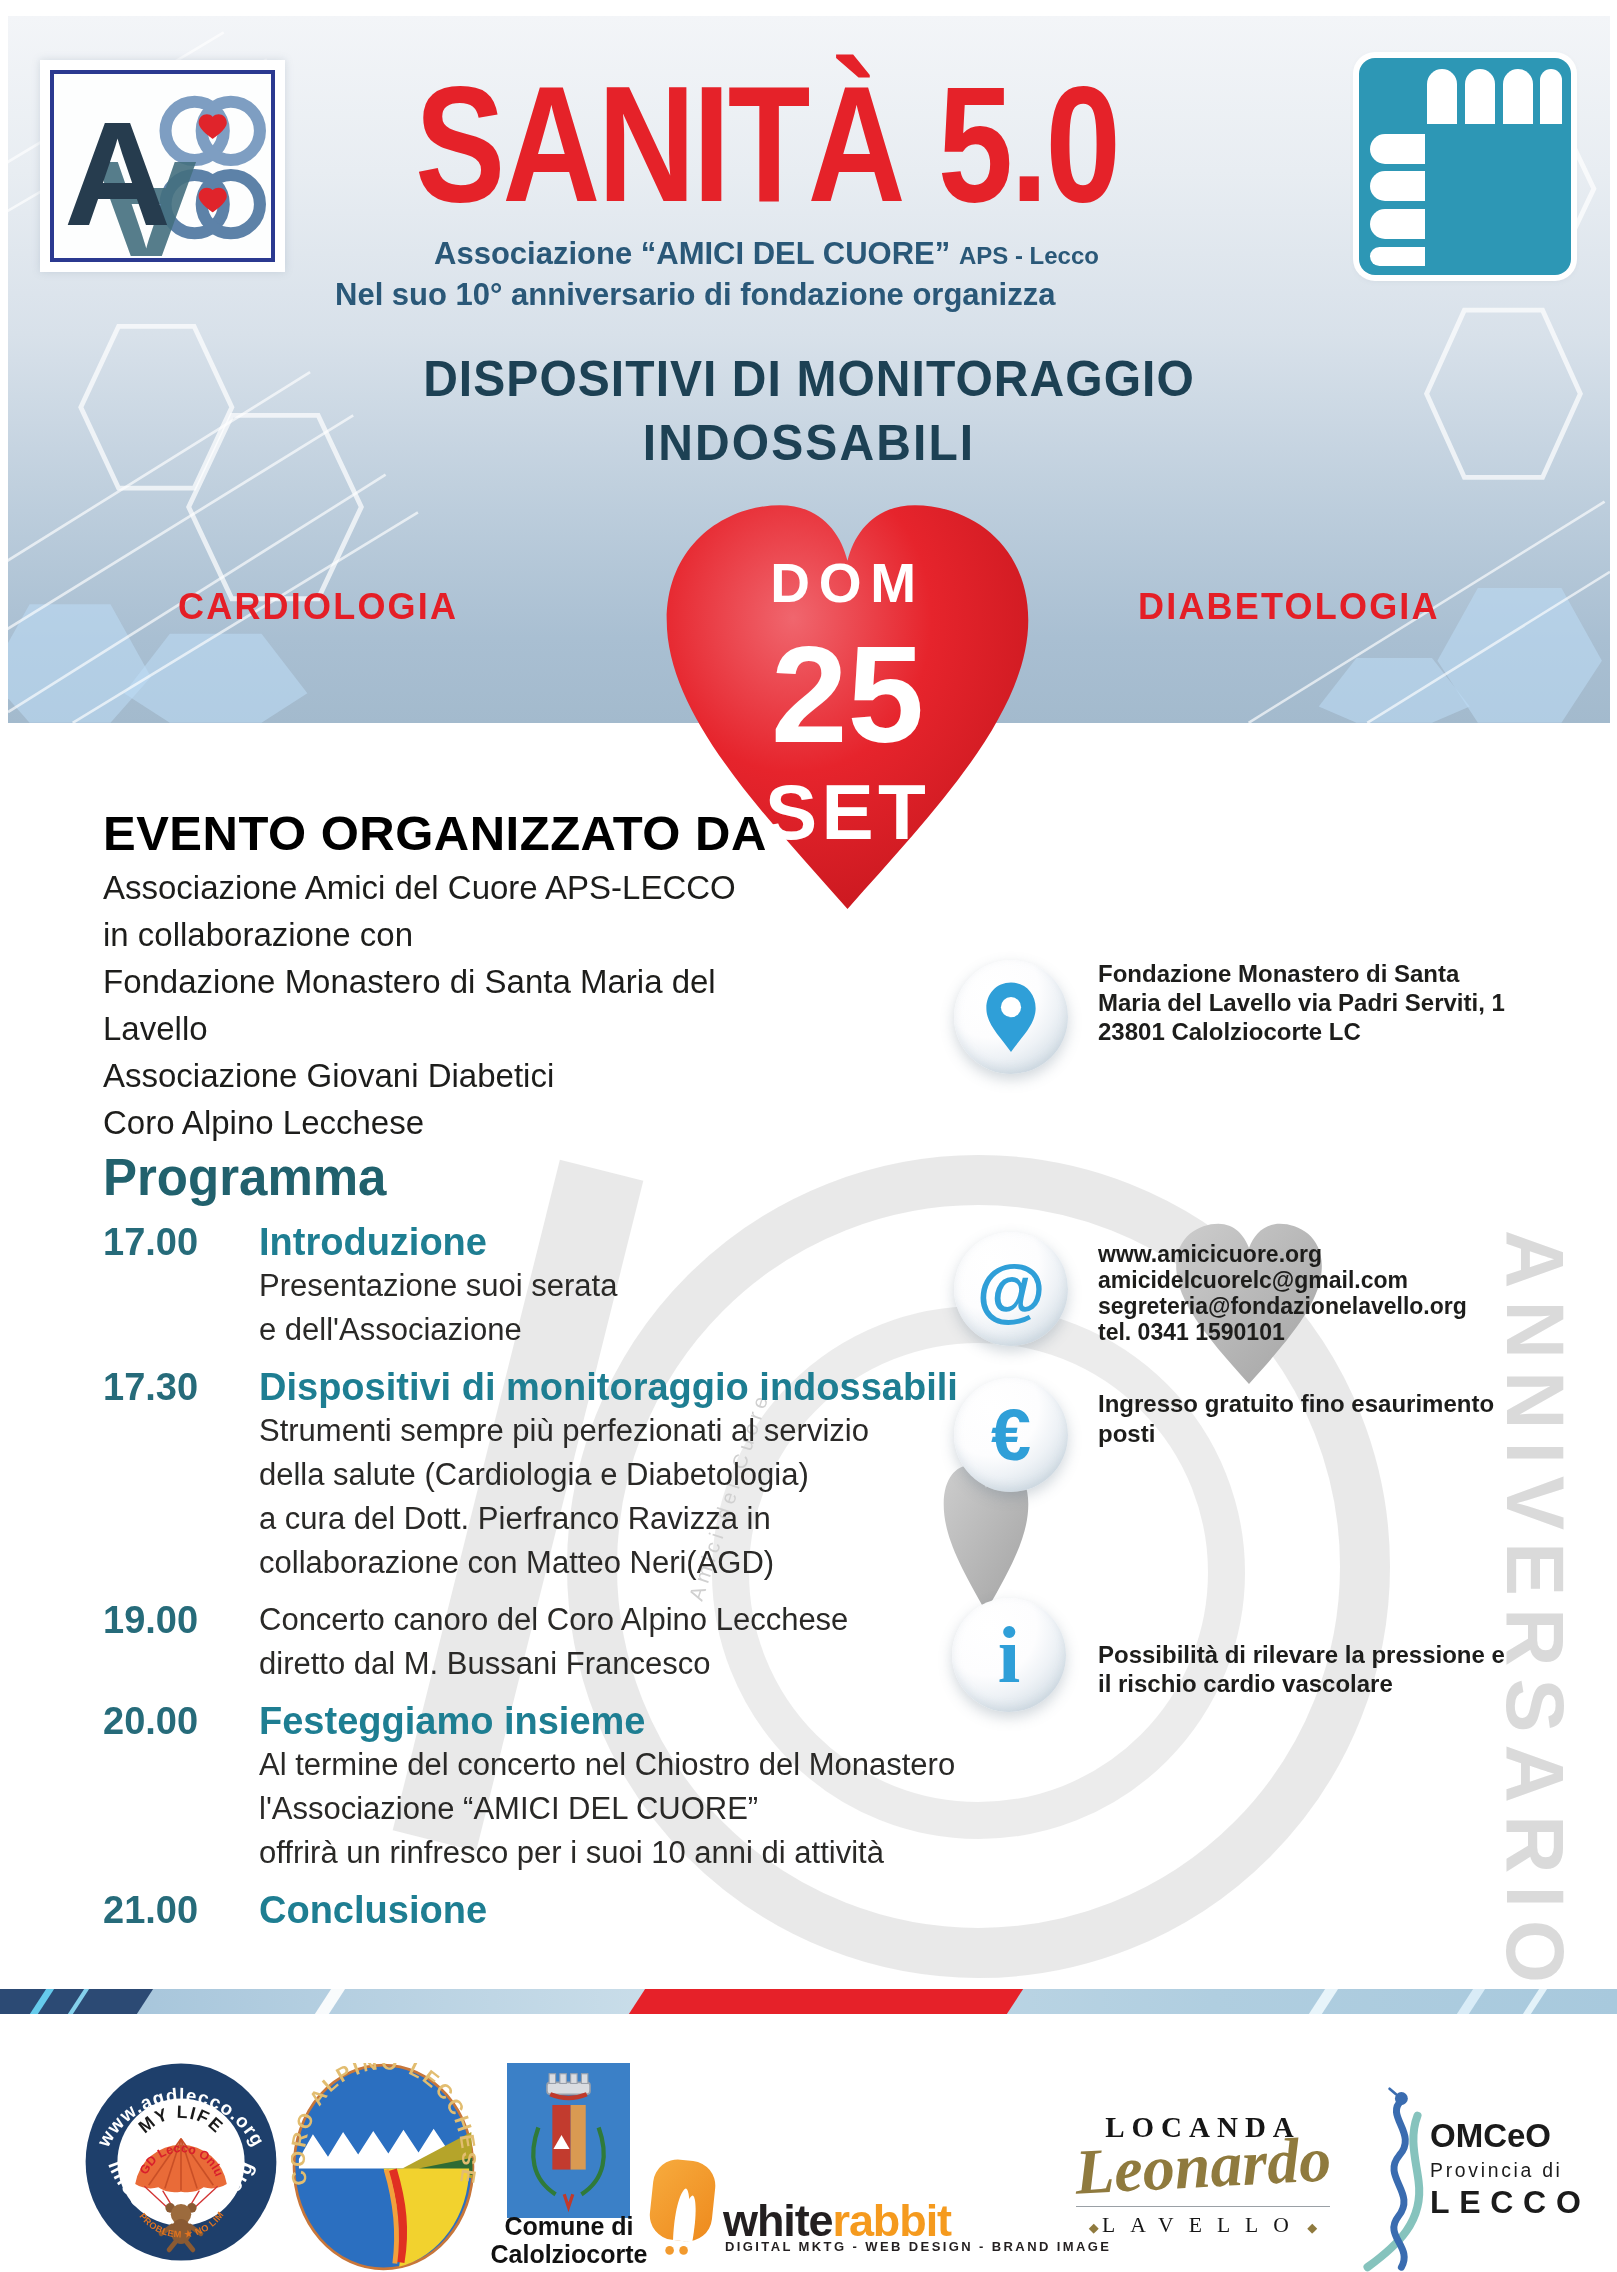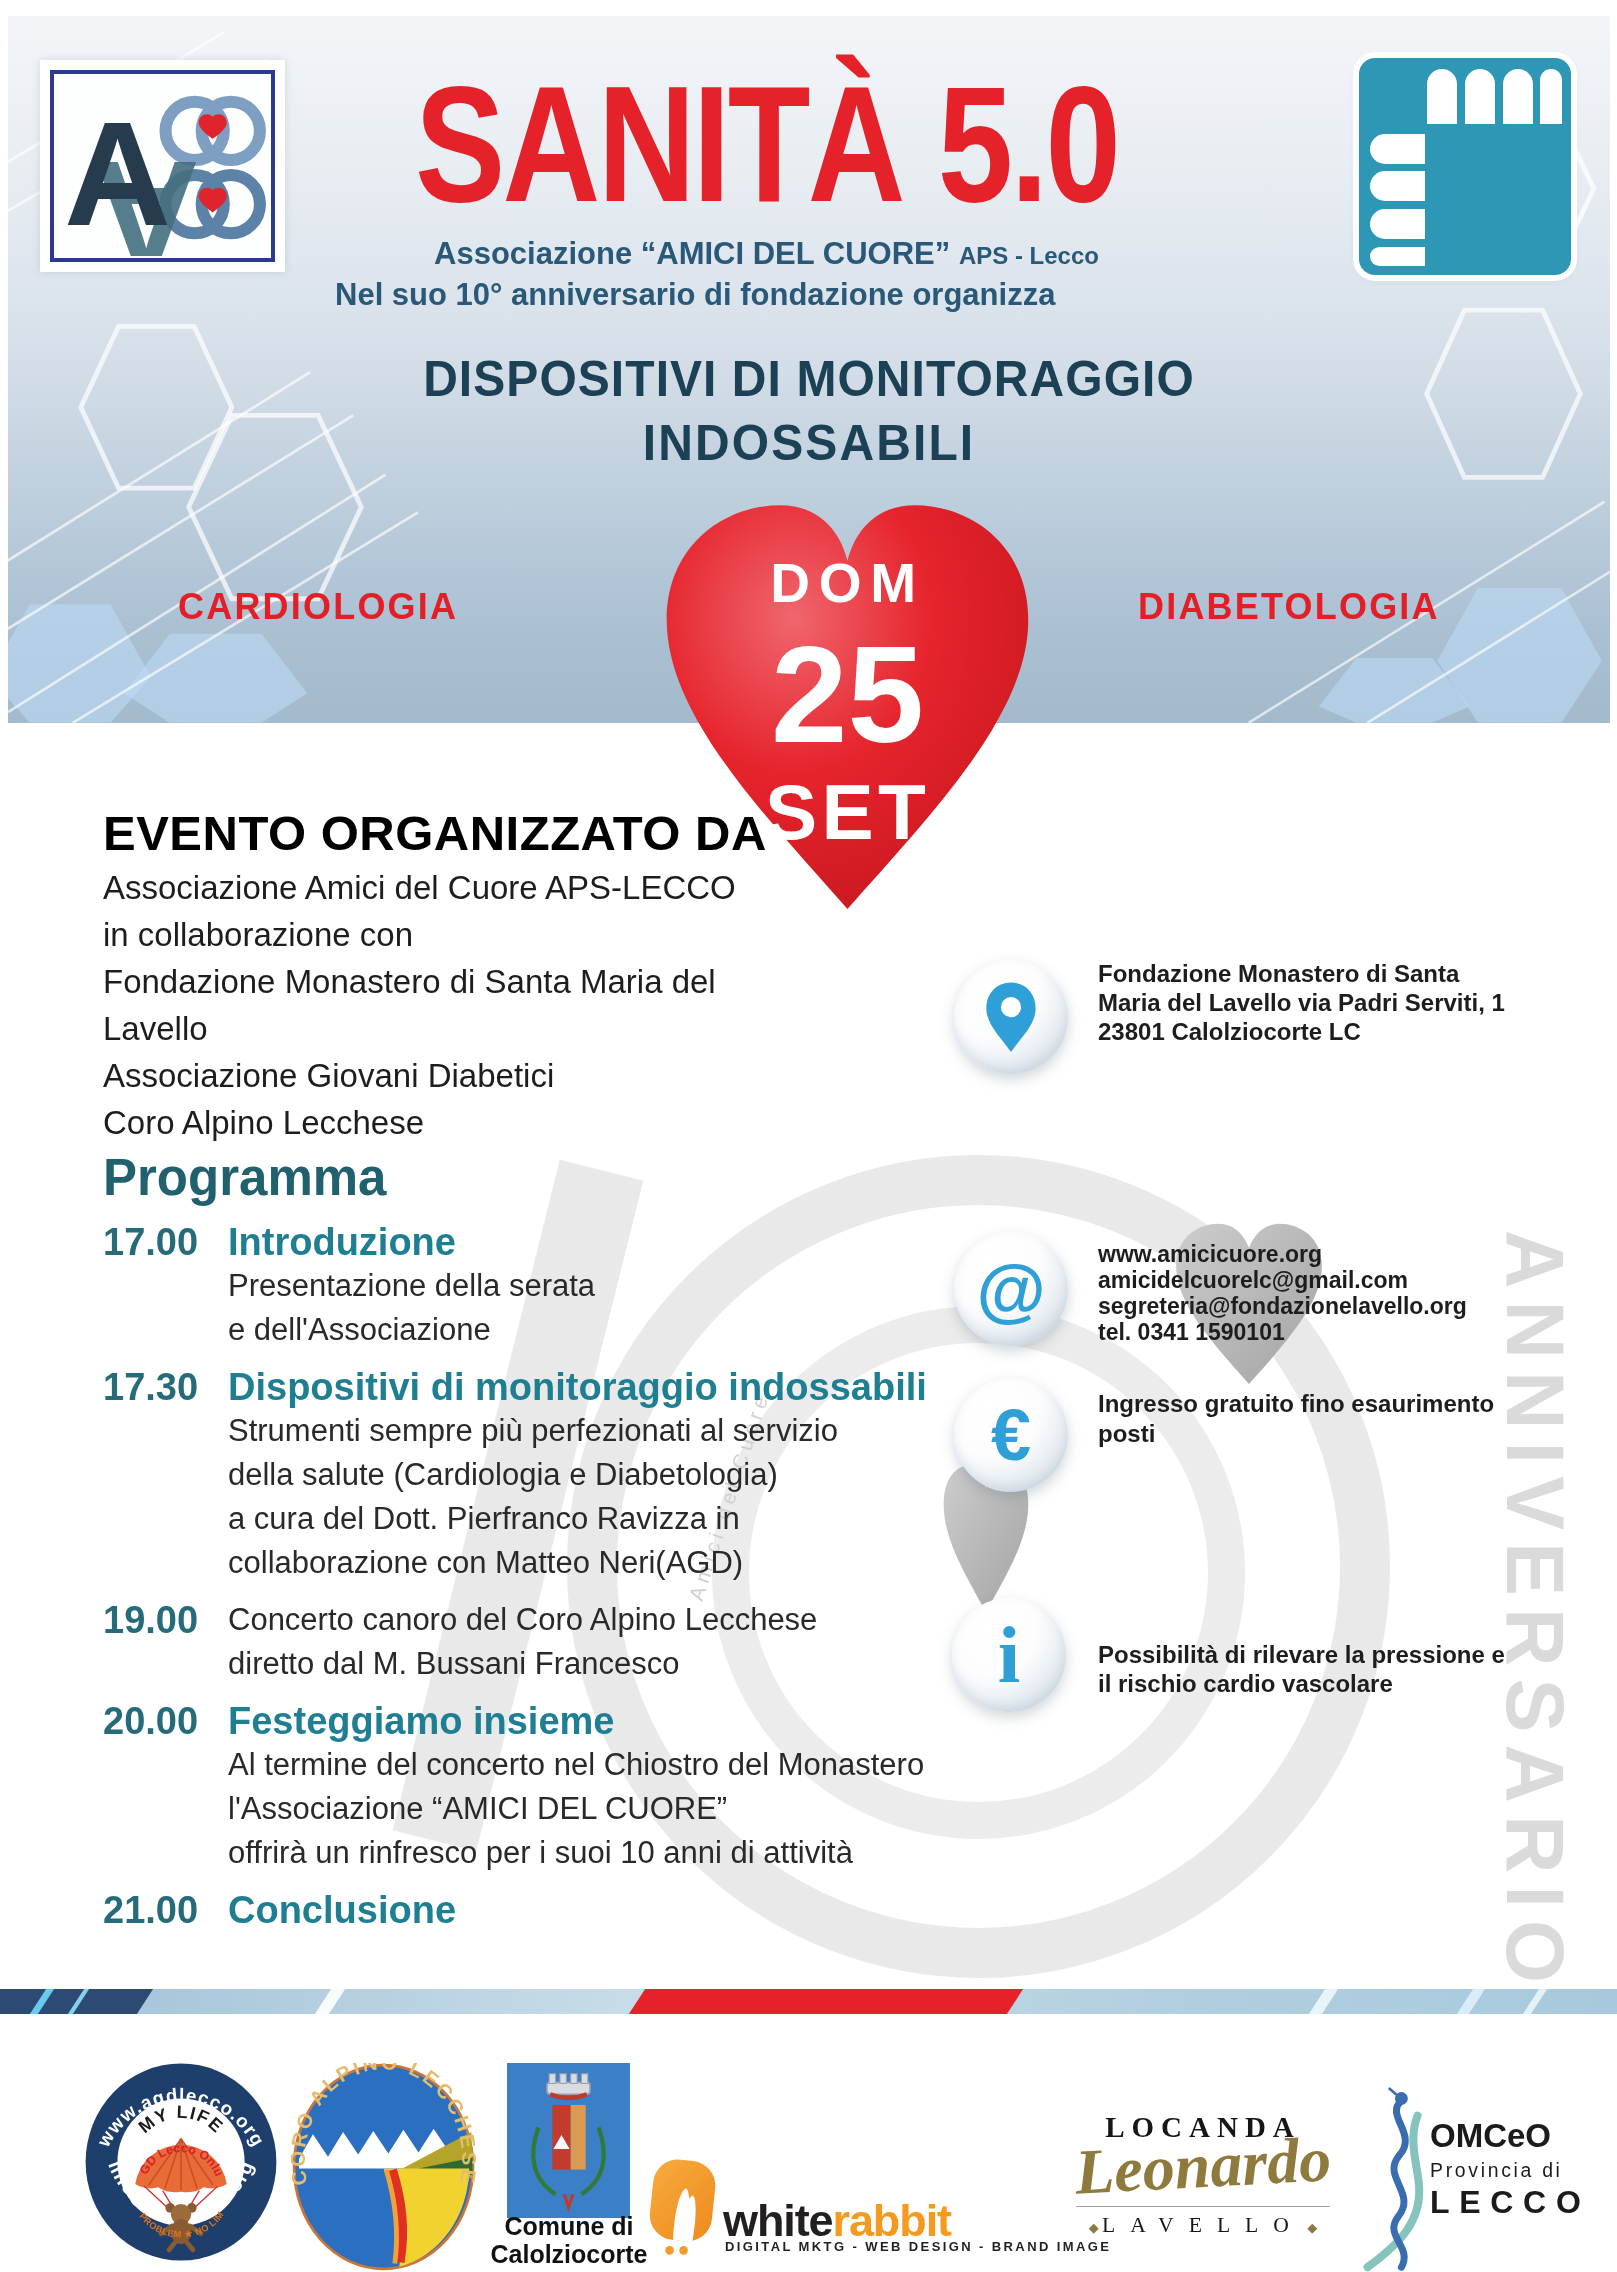--- a/index.html
+++ b/index.html
@@ -47,21 +47,21 @@
   .wm-bar{left:475px;top:1160px;width:86px;height:691px;background:#dadada;transform:rotate(14deg);opacity:.6;}
   .wm-anniv{left:1581px;top:1230px;width:701px;transform:rotate(90deg);transform-origin:0 0;
             font-size:81px;font-weight:700;letter-spacing:12px;color:#d4d4d4;opacity:.85;white-space:nowrap;}
   .wm-amici{left:620px;top:1484px;transform:rotate(-72deg);font-size:20.5px;letter-spacing:4.9px;color:#d0d0d0;}
 
   
   .evento{position:absolute;left:103px;top:805px;z-index:4;color:#000000;font-size:49px;font-weight:700;letter-spacing:0.5px;}
   .orglines{position:absolute;left:103px;top:864px;z-index:4;color:#1d1d1b;font-size:33px;font-weight:500;line-height:47px;}
   .programma{position:absolute;left:103px;top:1148px;z-index:4;color:#21616d;font-size:51px;font-weight:700;}
   .plist{position:absolute;left:103px;top:1220px;width:885px;z-index:4;}
-  .p-item{display:flex;margin-bottom:13px;}
+  .p-item{display:flex;margin-bottom:13px;gap:31px;}
   .p-time{width:125px;flex:none;font-size:38px;font-weight:700;color:#266b7a;line-height:44px;}
   .p-title{font-size:38px;font-weight:700;color:#1e7e92;line-height:44px;}
   .p-desc{font-size:31px;font-weight:500;color:#2a2927;line-height:44px;white-space:pre-line;}
 
   
   .orb{position:absolute;width:114px;height:114px;border-radius:50%;z-index:4;
        background:radial-gradient(circle at 32% 26%,#ffffff 0%,#fdfdfe 42%,#eef2f6 60%,#d9e2e9 78%,#eef2f5 100%);
        box-shadow:0 5.4px 14px rgba(90,110,130,.28), inset 0 -4.3px 9.7px rgba(140,160,180,.18);
        display:flex;align-items:center;justify-content:center;}
   .orb .glyph{color:#2f9fd8;font-weight:700;}
@@ -220,21 +220,21 @@
     <div>Associazione Giovani Diabetici</div>
     <div>Coro Alpino Lecchese</div>
   </div>
 
   <div class="programma">Programma</div>
   <div class="plist">
     <div class="p-item">
       <div class="p-time">17.00</div>
       <div class="p-body">
           <div class="p-title">Introduzione</div>
-        <div class="p-desc">Presentazione della serata
+        <div class="p-desc">Presentazione suoi serata
 e dell'Associazione</div>
         </div>
     </div>
     <div class="p-item">
       <div class="p-time">17.30</div>
       <div class="p-body">
           <div class="p-title">Dispositivi di monitoraggio indossabili</div>
         <div class="p-desc">Strumenti sempre più perfezionati al servizio
 della salute (Cardiologia e Diabetologia)
 a cura del Dott. Pierfranco Ravizza in

